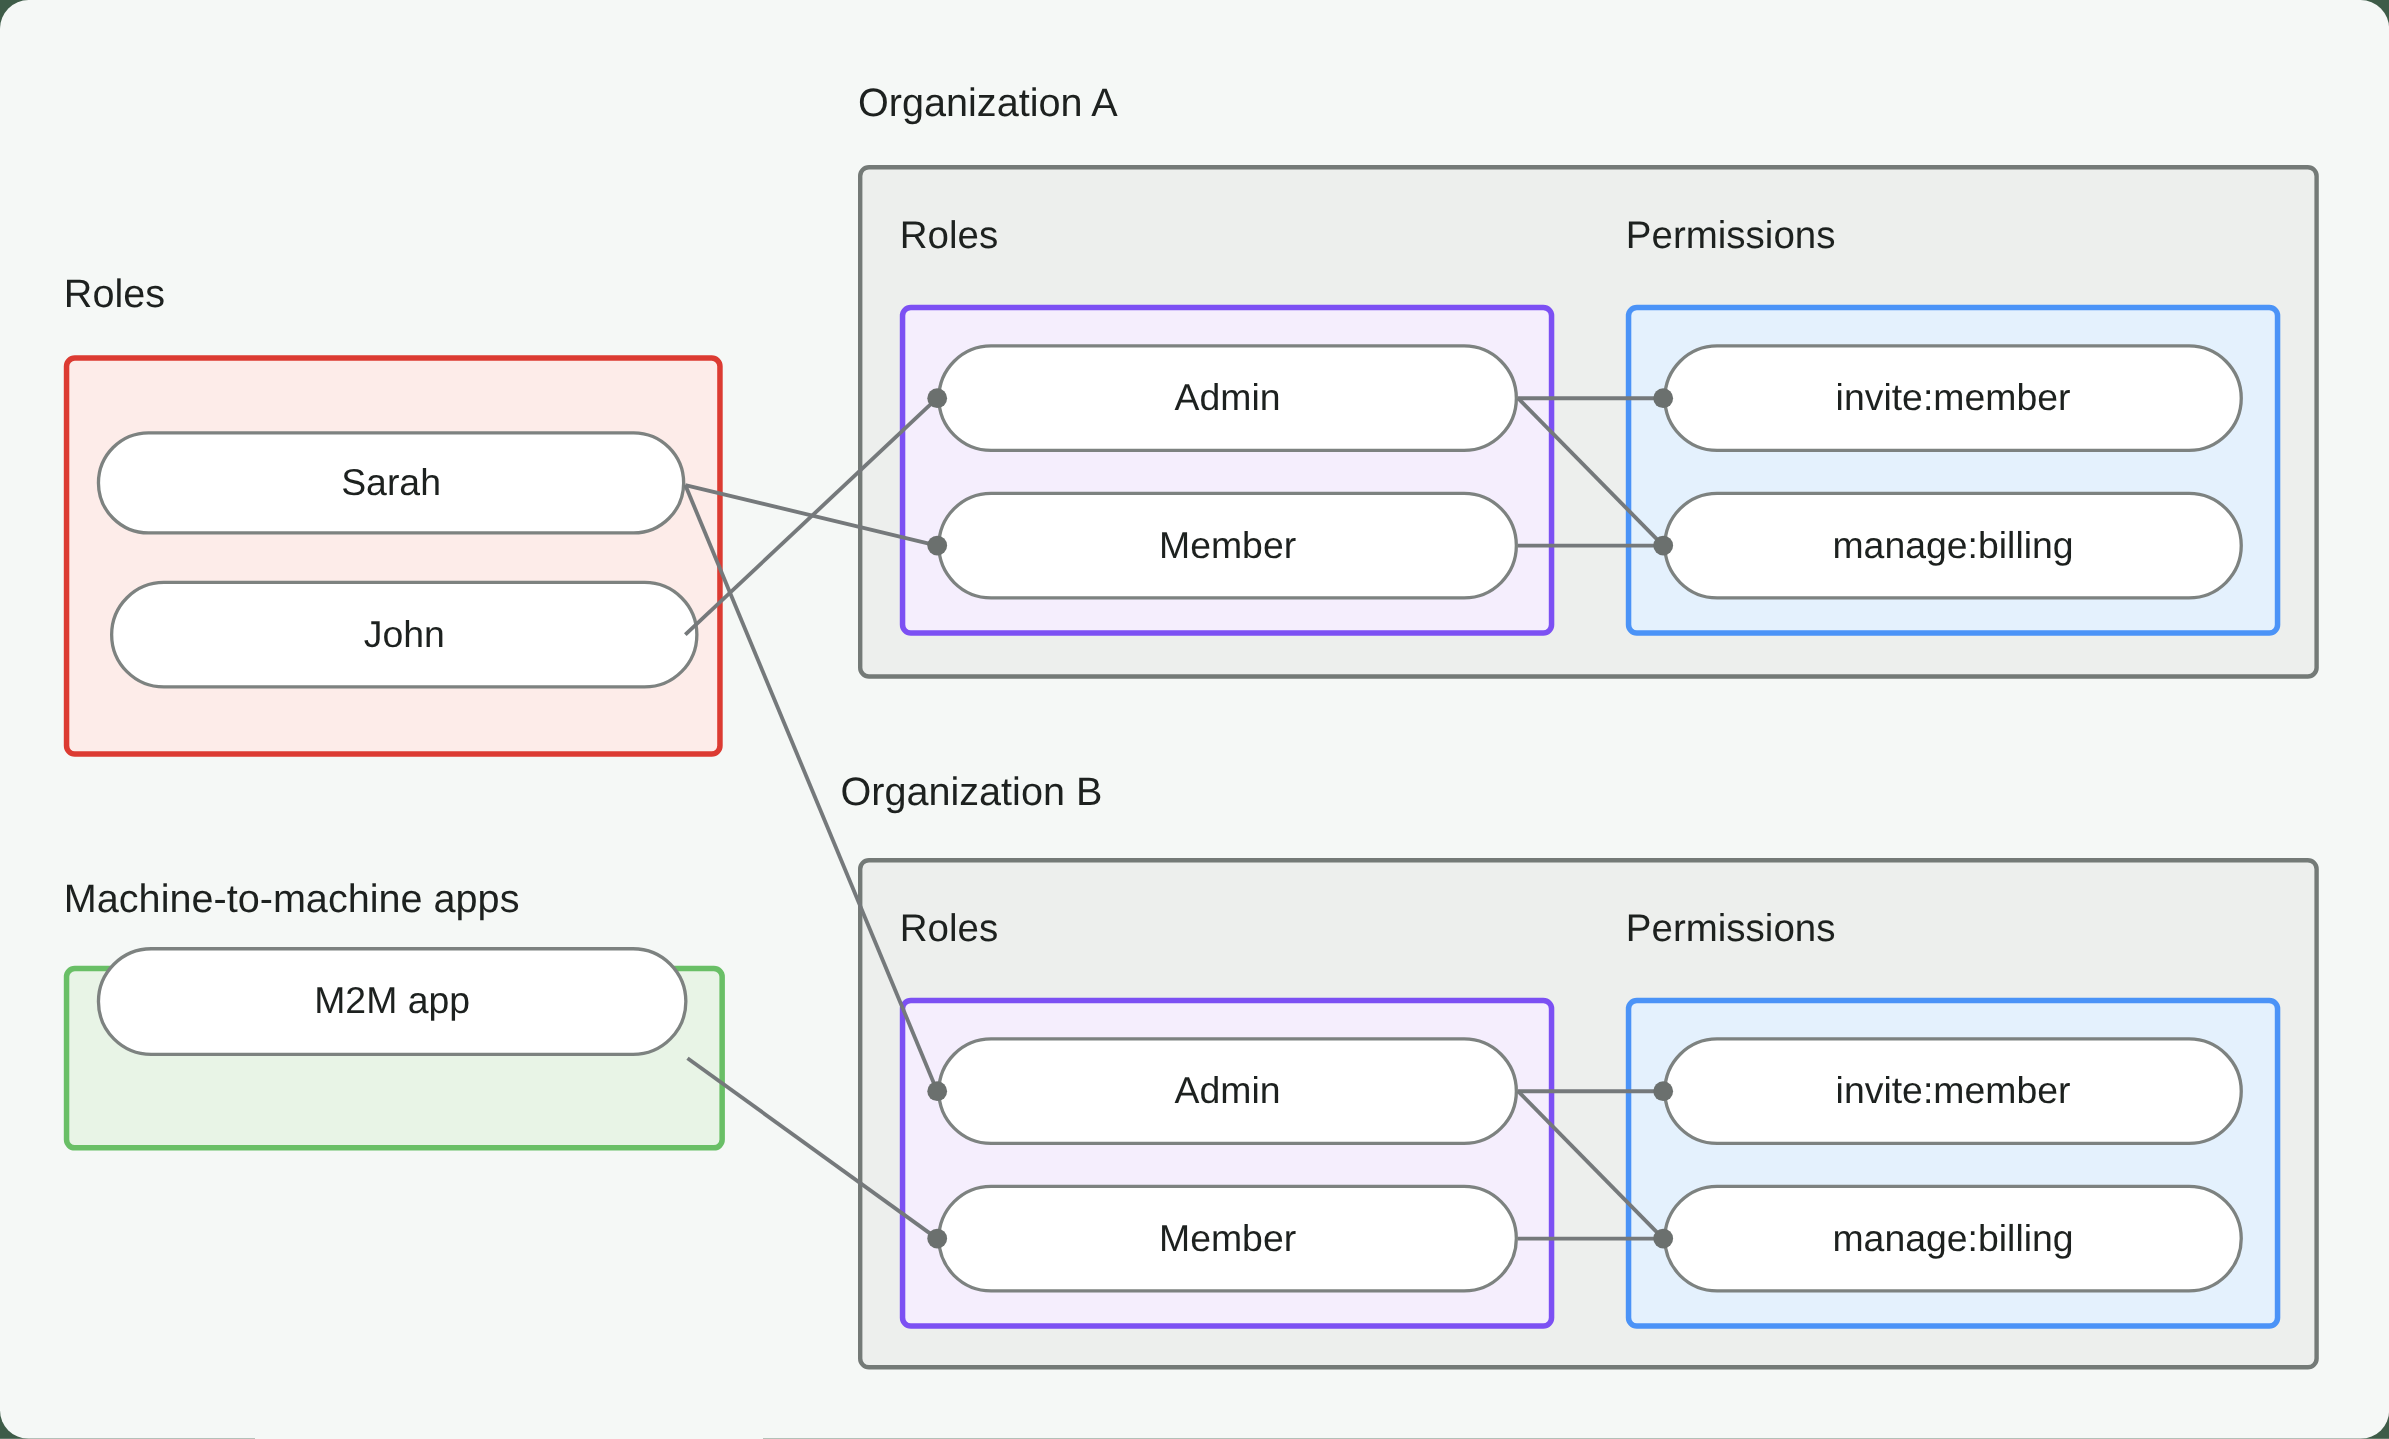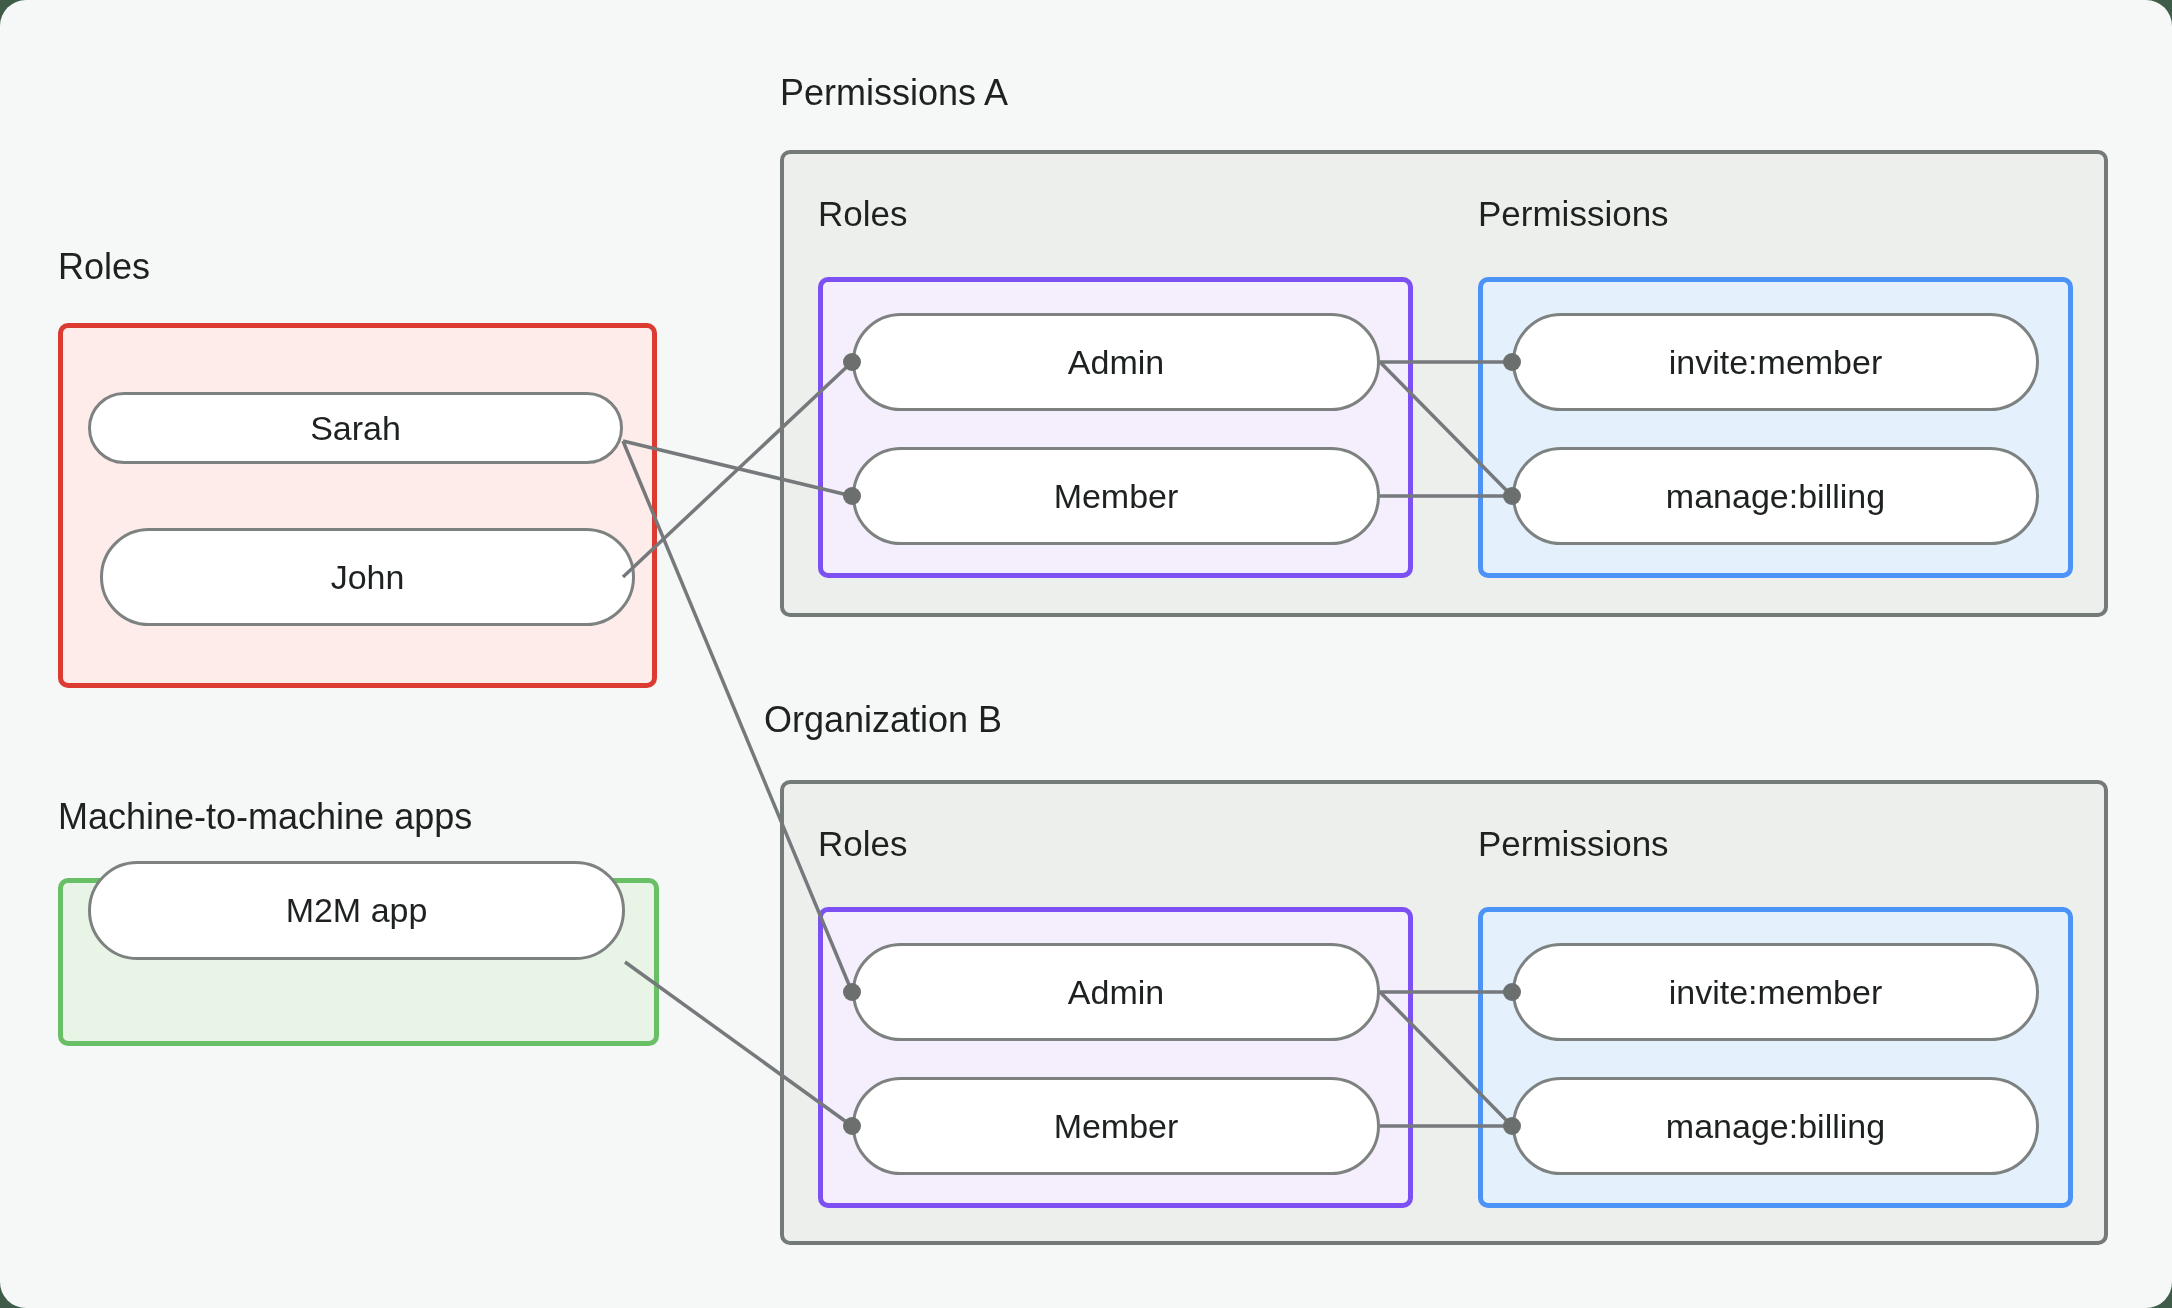--- a/index.html
+++ b/index.html
@@ -66,34 +66,34 @@
   }
   #wires { position: absolute; left: 0; top: 0; pointer-events: none; }
 </style>
 </head>
 <body>
 
 <div class="canvas">
 
   <div class="group-label" style="left:58px; top:249px;">Roles</div>
   <div class="abs users-box" style="left:58px; top:323px; width:599px; height:365px;"></div>
-  <div class="pill" style="left:88px; top:392px; width:535px; height:72px;">
+  <div class="pill" style="left:88px; top:392px; width:535px; height:94px;">
     <span>Sarah</span>
   </div>
   <div class="pill" style="left:100px; top:528px; width:535px; height:98px;">
     <span>John</span>
   </div>
 
   <div class="group-label" style="left:58px; top:799px;">Machine-to-machine apps</div>
   <div class="abs m2m-box" style="left:58px; top:878px; width:601px; height:168px;"></div>
   <div class="pill" style="left:88px; top:861px; width:537px; height:99px;">
     <span>M2M app</span>
   </div>
 
-  <div class="group-label" style="left:780px; top:75px;">Permissions A</div>
+  <div class="group-label" style="left:780px; top:75px;">Organization A</div>
   <div class="abs org-box" style="left:780px; top:150px; width:1328px; height:467px;"></div>
   <div class="sub-label" style="left:818px; top:196px;">Roles</div>
   <div class="sub-label" style="left:1478px; top:196px;">Permissions</div>
   <div class="abs roles-box" style="left:818px; top:277px; width:595px; height:301px;"></div>
   <div class="pill" style="left:852px; top:313px; width:528px; height:98px;">
     <span>Admin</span>
   </div>
   <div class="pill" style="left:852px; top:447px; width:528px; height:98px;">
     <span>Member</span>
   </div>

